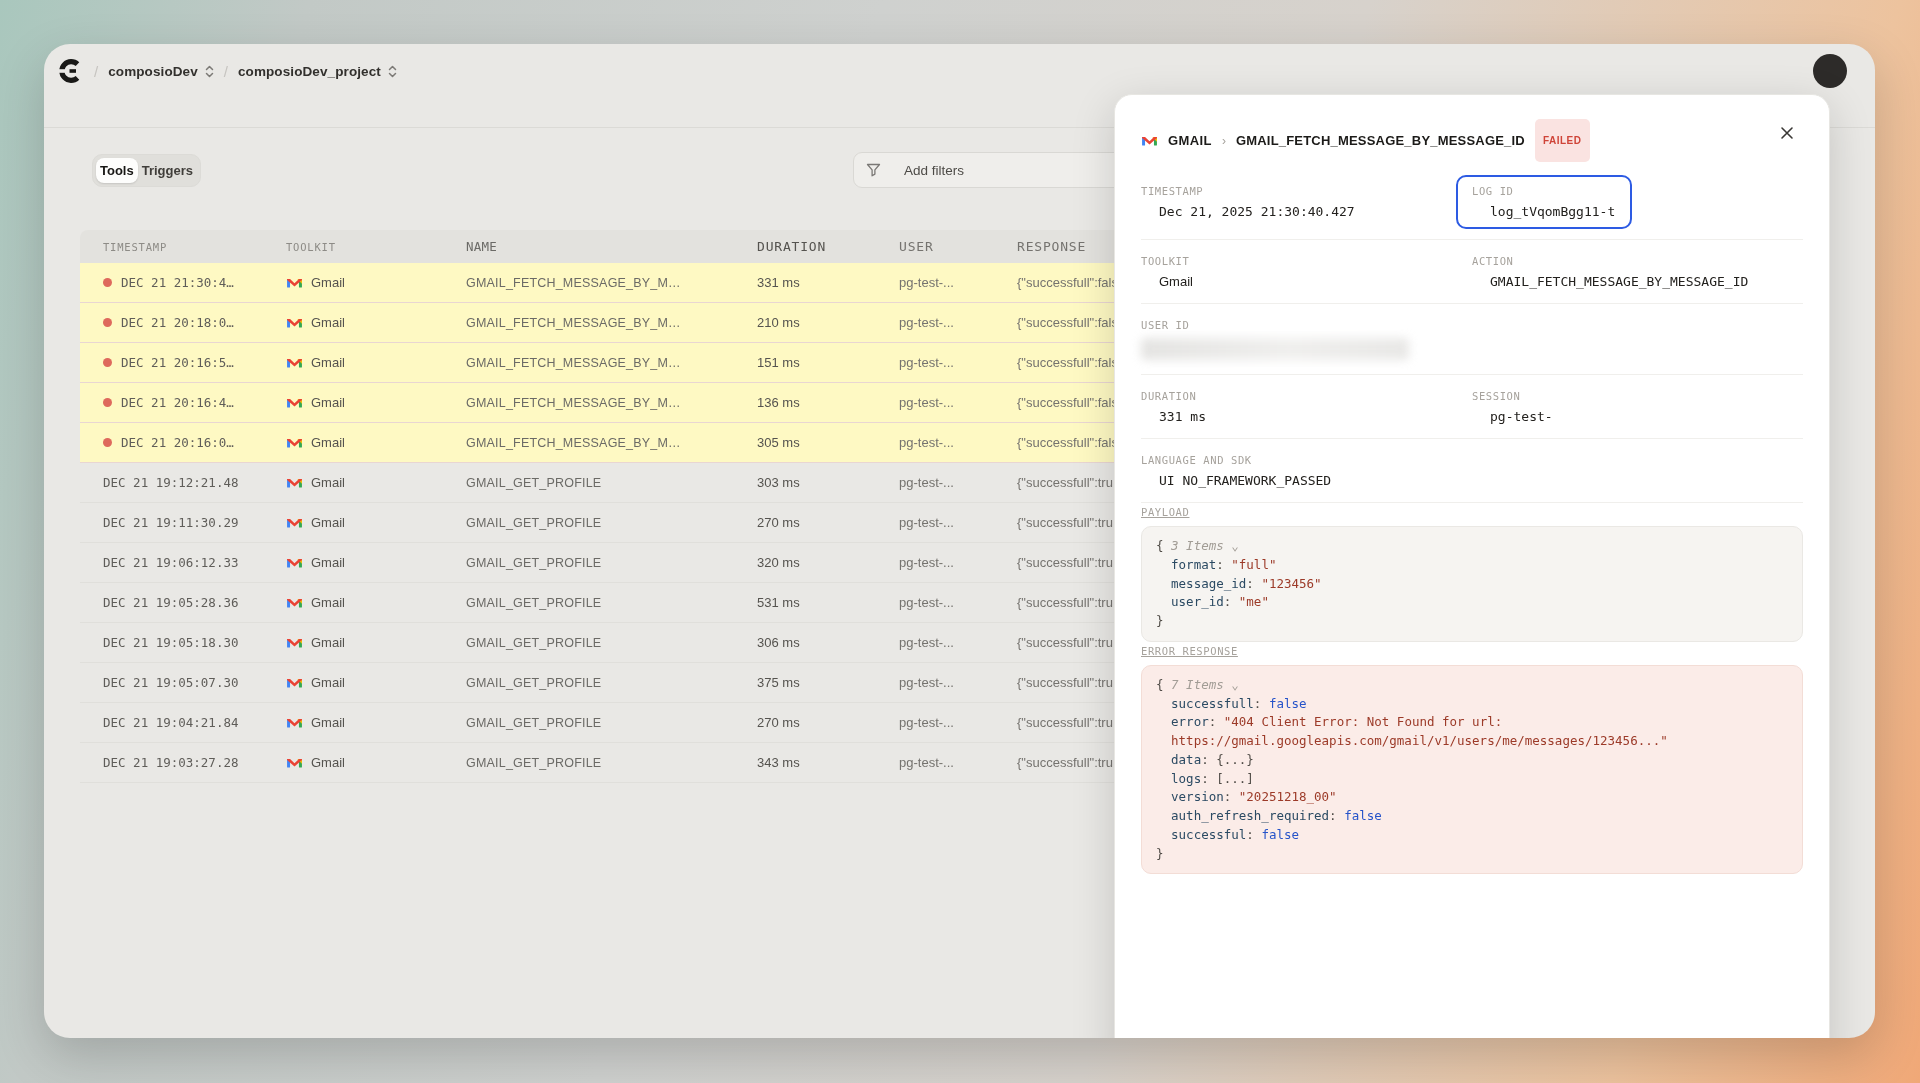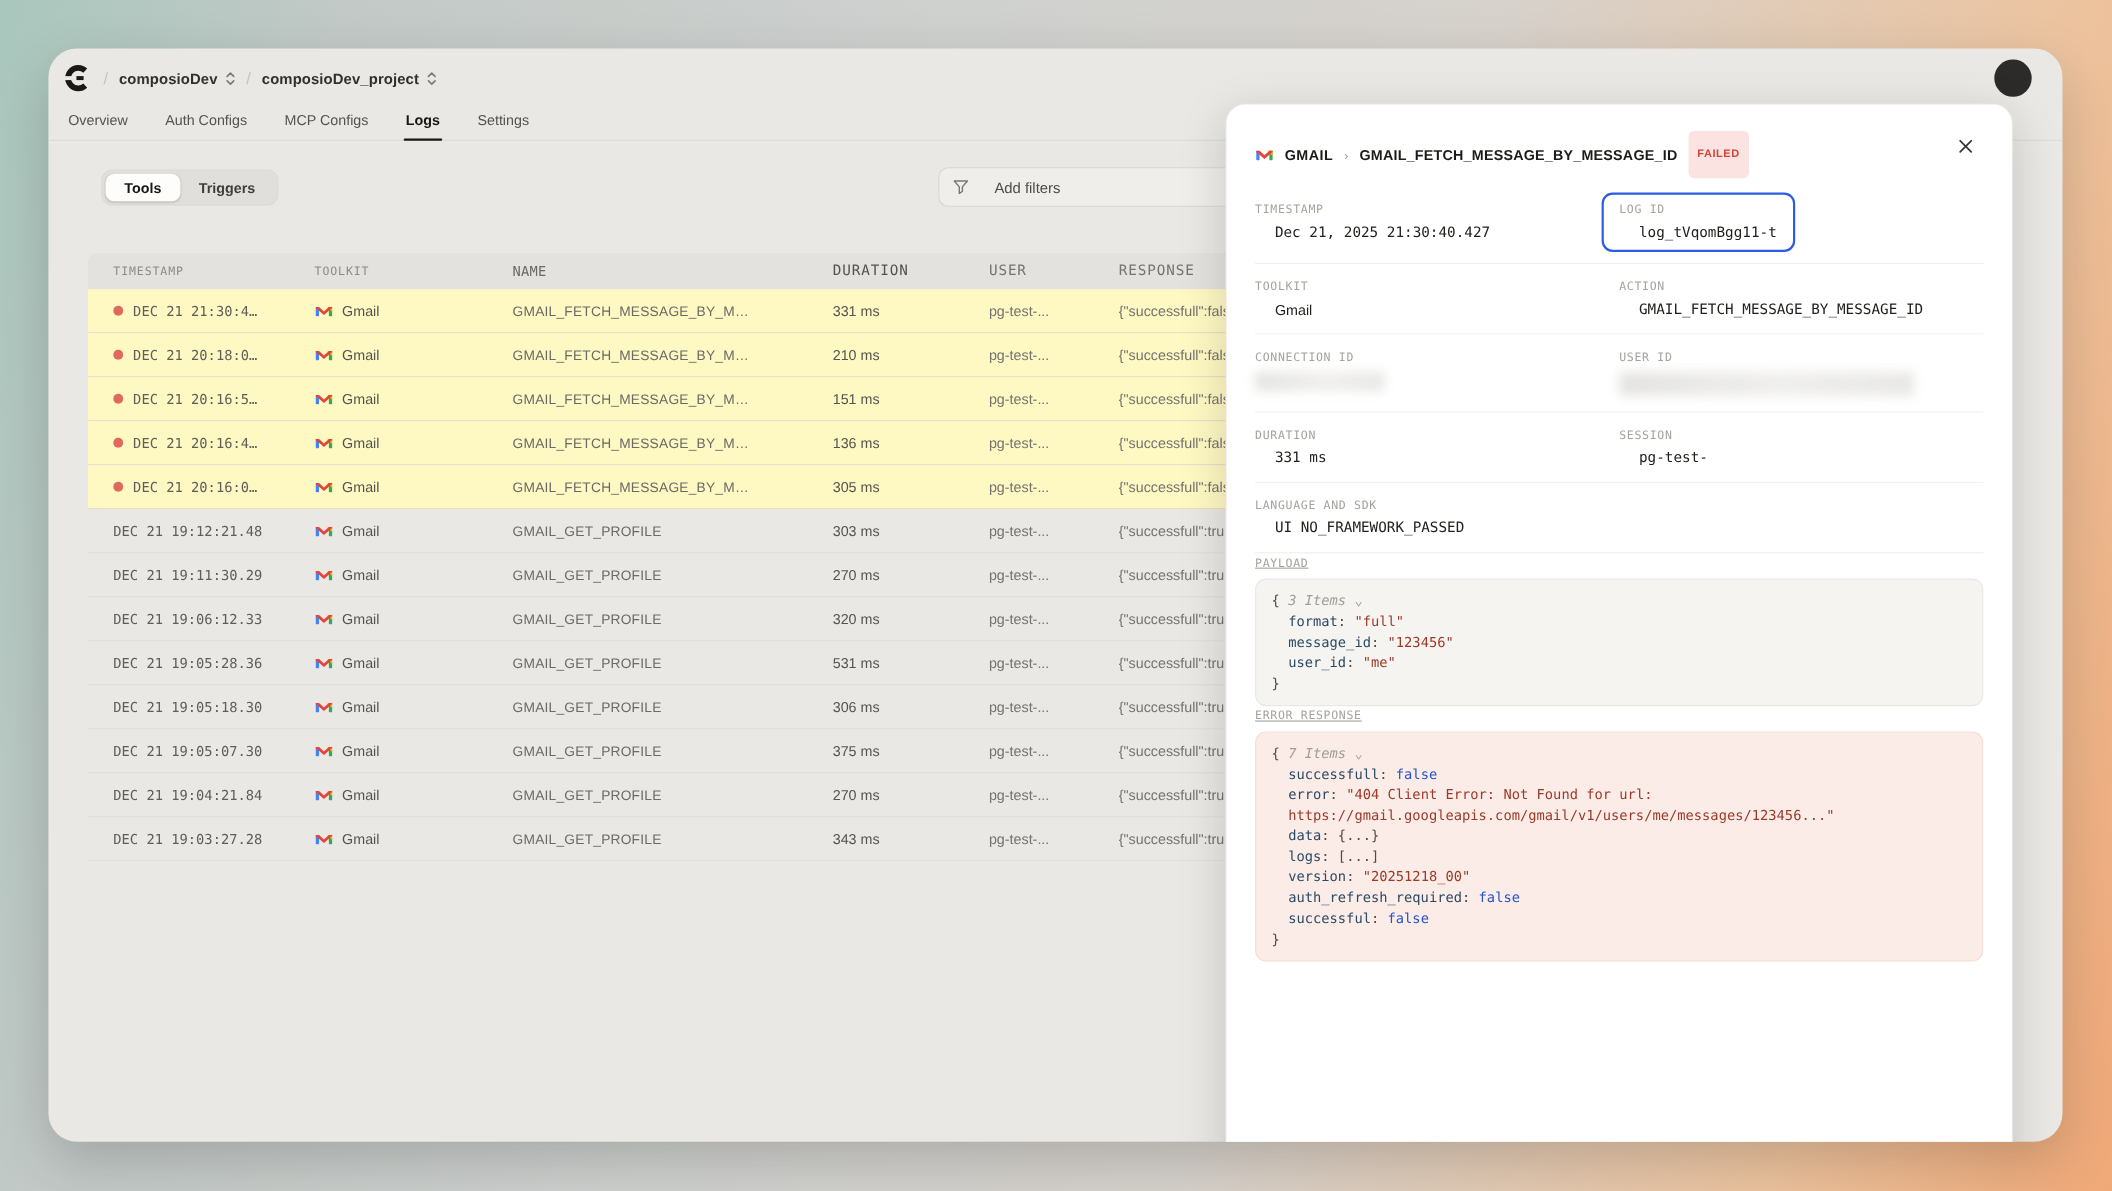--- a/index.html
+++ b/index.html
@@ -22,21 +22,21 @@
   .updown { display:flex; }
 
   .tabs { position:absolute; left:16px; bottom:-1px; display:flex; gap:30px; }
   .tab { font-size:13px; color:#55534f; padding:8px 2px 11px; cursor:pointer; position:relative; }
   .tab.active { color:#171614; font-weight:700; }
   .tab.active::after { content:""; position:absolute; left:0; right:0; bottom:0; height:2px; background:#171614; border-radius:2px; }
 
   
   .toolbar { position:absolute; left:0; top:84px; width:100%; height:70px; }
   .segmented { position:absolute; left:48px; top:26px; display:flex; background:#e0dfdb; border:1px solid #dcdbd7; border-radius:10px; padding:3px; }
-  .seg { font-size:13px; padding:5px 17px; border-radius:8px; color:#403e3a; cursor:pointer; font-weight:600; }
+  .seg { font-size:13px; padding:5px 4px; border-radius:8px; color:#403e3a; cursor:pointer; font-weight:600; }
   .seg.active { background:#fdfdfc; color:#171614; box-shadow:0 1px 2px rgba(0,0,0,.12); }
   .filterbox { position:absolute; left:809px; top:24px; width:430px; height:36px; background:#efeeeb;
     border:1px solid #d9d8d4; border-radius:9px; display:flex; align-items:center; gap:23px; padding:0 12px; cursor:pointer; }
   .filterbox span { font-size:13.5px; color:#4d4b47; }
 
   
   .table { position:absolute; left:36px; top:186px; width:1079px; overflow:hidden; }
   .thead { display:flex; height:33px; align-items:center; background:#e3e2de; border-radius:8px 8px 0 0; }
   .th { font-family:"DejaVu Sans Mono", monospace; font-size:10.5px; letter-spacing:.8px; color:#8d8b86; }
   .trow { display:flex; height:40px; align-items:center; border-bottom:1px solid #e0dfdb; cursor:pointer; }
@@ -111,27 +111,20 @@
       </div>
       <span class="slash">/</span>
       <div class="crumb">
         <span class="crumb-label">composioDev_project</span>
         <span class="updown">
           <svg width="9" height="13" viewBox="0 0 9 13">
               <path d="M1.5 4.5 L4.5 1.5 L7.5 4.5 M1.5 8.5 L4.5 11.5 L7.5 8.5" fill="none" stroke="#7c7a76" stroke-width="1.5" stroke-linecap="round" stroke-linejoin="round"></path>
             </svg>
         </span>
       </div>
-    </div>
-    <div class="tabs">
-      <div class="tab">Overview</div>
-      <div class="tab">Auth Configs</div>
-      <div class="tab">MCP Configs</div>
-      <div class="tab active">Logs</div>
-      <div class="tab">Settings</div>
     </div>
   </div>
 
   <div class="toolbar">
     <div class="segmented">
       <div class="seg active">Tools</div>
       <div class="seg">Triggers</div>
     </div>
     <div class="filterbox">
       <svg width="15" height="14" viewBox="0 0 15 14">
@@ -481,24 +474,20 @@
         <div class="fvalue sans">Gmail</div>
       </div>
       <div class="field">
         <div class="flabel">ACTION</div>
         <div class="fvalue">GMAIL_FETCH_MESSAGE_BY_MESSAGE_ID</div>
       </div>
     </div>
 
     <div class="frow">
       <div class="field">
-        <div class="flabel">CONNECTION ID</div>
-        <div class="redact r1"></div>
-      </div>
-      <div class="field">
         <div class="flabel">USER ID</div>
         <div class="redact r2"></div>
       </div>
     </div>
 
     <div class="frow">
       <div class="field">
         <div class="flabel">DURATION</div>
         <div class="fvalue">331 ms</div>
       </div>

